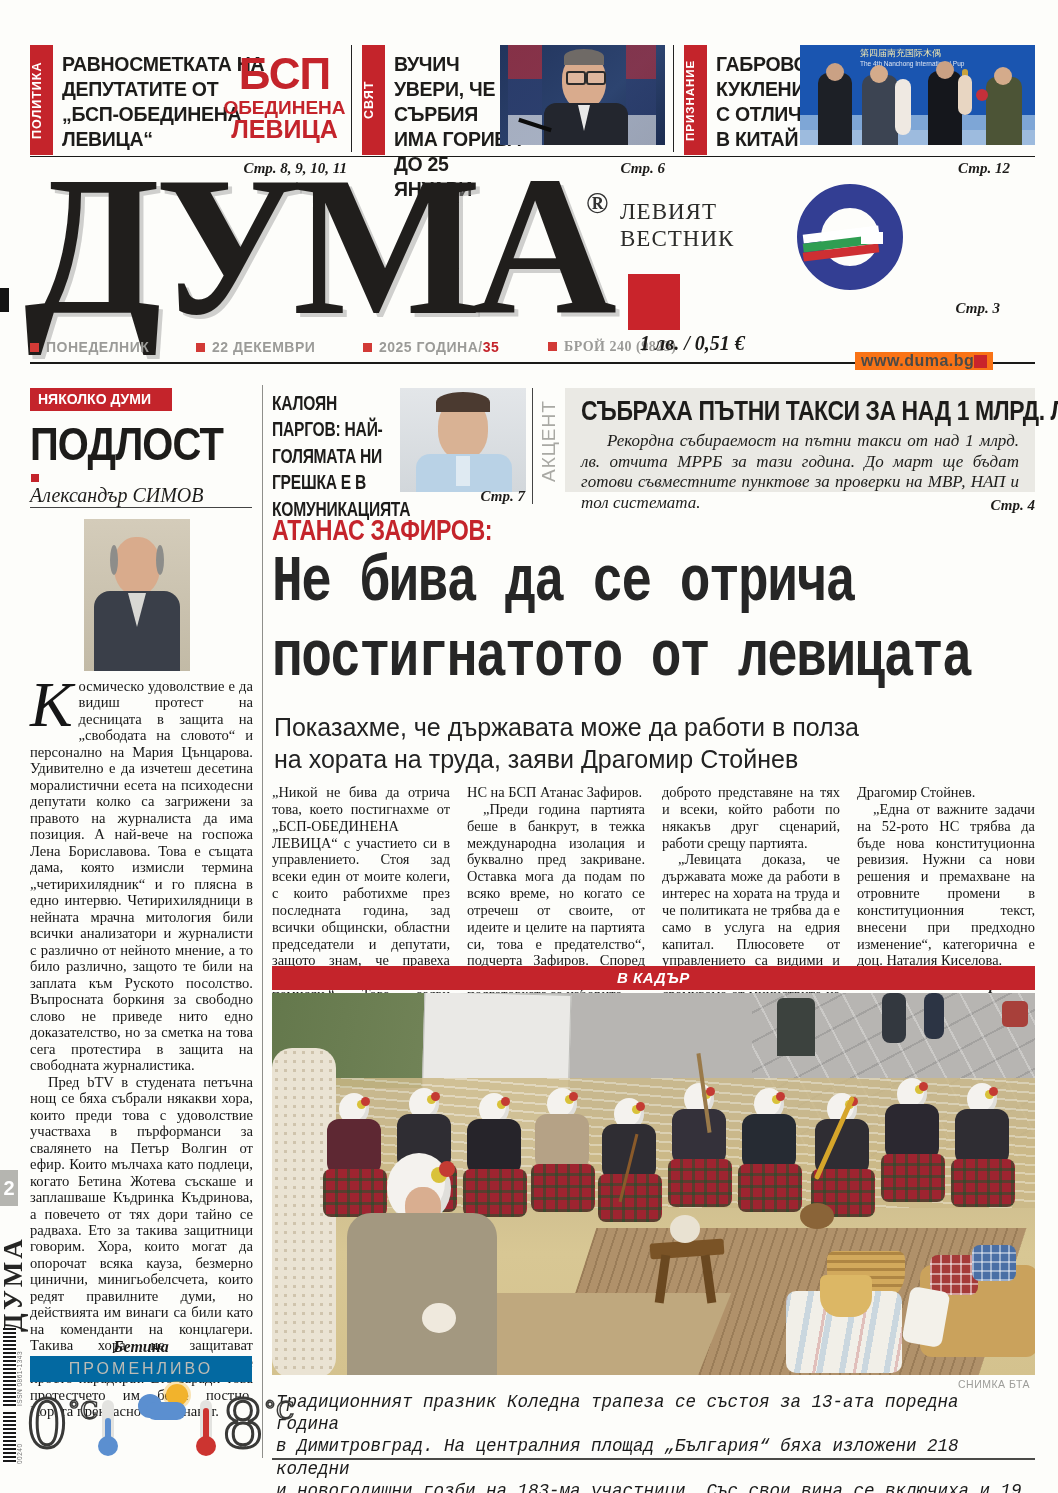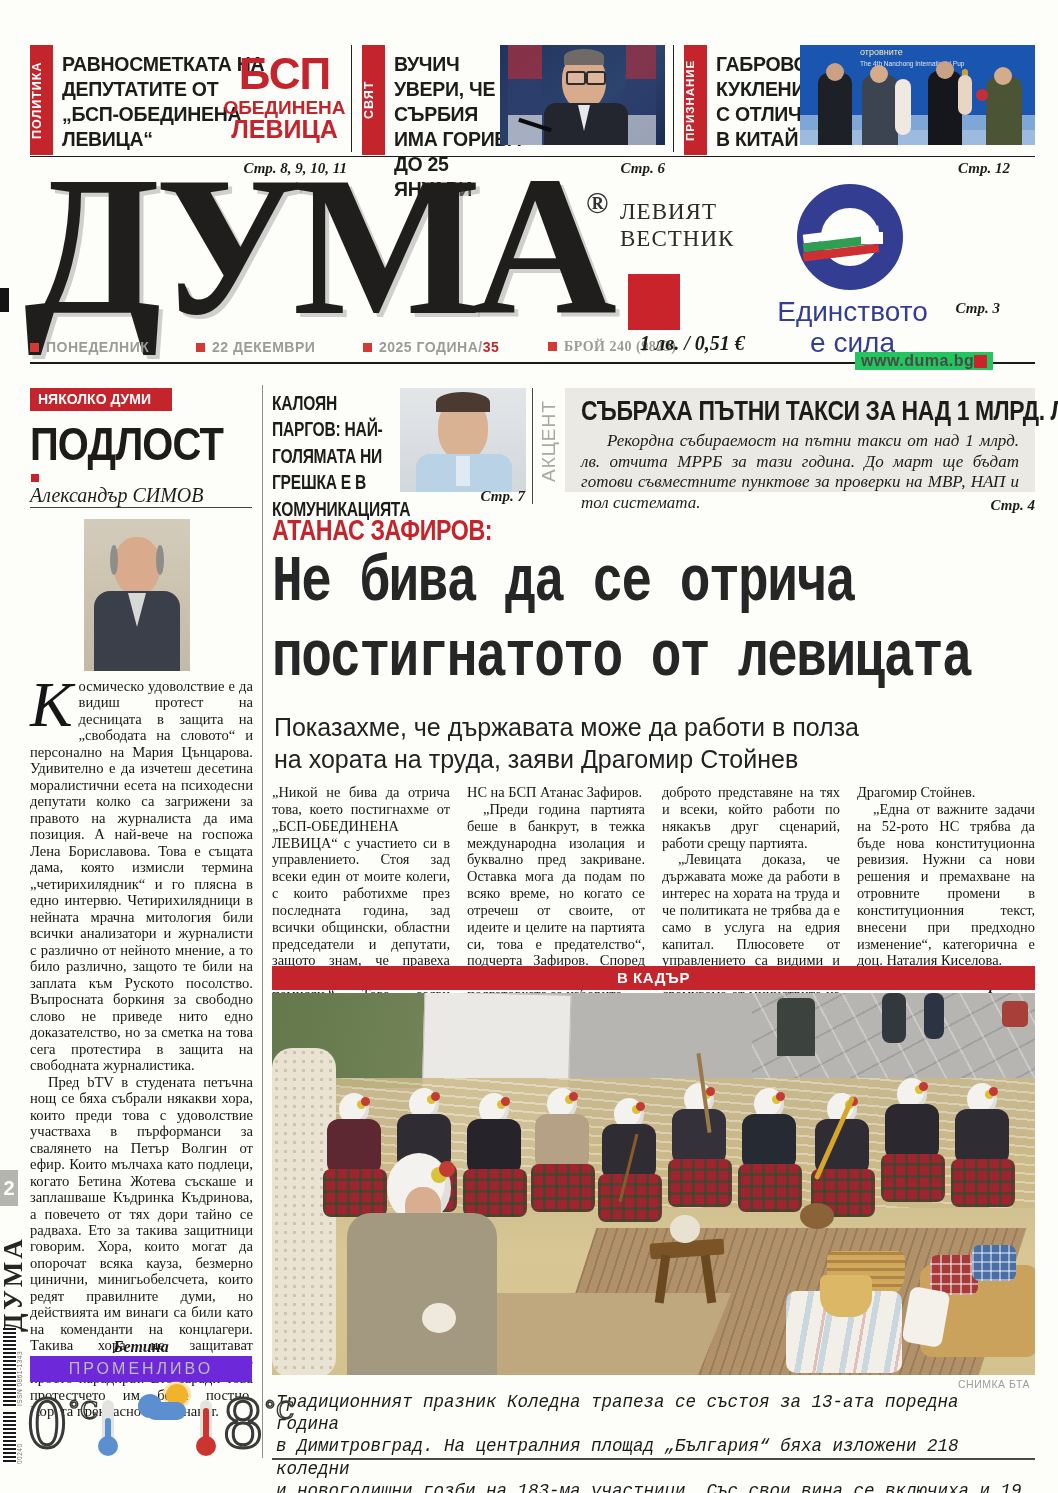--- a/index.html
+++ b/index.html
@@ -36,21 +36,21 @@
   .mcol p{font-family:"Liberation Serif",serif;font-size:14.4px;line-height:1.17;text-align:justify;margin:0;color:#161616;}
   .mcol p + p{text-indent:16px;}
   
   .akc-box{background:#eae9e4;}
   .akc-text{font-family:"Liberation Serif",serif;font-style:italic;font-size:17px;line-height:1.22;
             text-align:justify;text-indent:26px;margin:4px 0 0 0;color:#1d1d1b;}
   
   .odigit{font-family:"DejaVu Serif",serif;font-size:66px;line-height:1;color:#fff;
           -webkit-text-stroke:3px #3a3a38;}
   .odeg{font-family:"DejaVu Serif",serif;font-size:24px;color:#fff;-webkit-text-stroke:1.5px #3a3a38;vertical-align:28px;}
-  .condbar{background:#6d28d9;color:#bcbcb6;font-size:16px;letter-spacing:3px;text-align:center;line-height:26px;}
+  .condbar{background:#0369a1;color:#bcbcb6;font-size:16px;letter-spacing:3px;text-align:center;line-height:26px;}
   
   .vtext{writing-mode:vertical-rl;transform:rotate(180deg);font-family:"Liberation Serif",serif;
          font-weight:bold;font-size:27px;letter-spacing:3px;color:#262624;}
   .bars{width:13px;background:repeating-linear-gradient(180deg,#191919 0 2px,#fff 2px 4px);}
   .vtiny{writing-mode:vertical-rl;transform:rotate(180deg);font-size:6.5px;color:#777;letter-spacing:.5px;}
   
   .fig{position:absolute;}
   .fig .scarf{position:absolute;left:12px;top:0;width:30px;height:32px;background:#f4f2ee;border-radius:50%;box-shadow:inset -3px -3px 0 rgba(0,0,0,.08);}
   .fig .flower{position:absolute;left:34px;top:4px;width:9px;height:9px;border-radius:50%;background:#c43b33;box-shadow:-4px 3px 0 #d9c23a;}
   .fig .coat{position:absolute;left:0;top:26px;width:54px;height:56px;background:#2f2d33;border-radius:12px;}
@@ -102,21 +102,21 @@
     <div class="abs" style="left:78px;top:60px;width:12px;height:26px;background:#e8e8e8;clip-path:polygon(0 0,100% 0,50% 100%);"></div>
     <div class="abs" style="left:18px;top:78px;width:34px;height:4px;background:#0c0c0c;transform:rotate(18deg);"></div>
   </div>
   <div class="abs" style="left:673px;top:45px;width:1px;height:107px;background:#222;"></div>
 
   <div class="abs vlabel" style="left:684px;top:45px;width:23px;height:110px;font-size:11.5px;">ПРИЗНАНИЕ</div>
   <div class="abs" style="left:716px;top:52px;width:130px;">
     <span class="t-title" style="width:160px;">ГАБРОВСКИТЕ КУКЛЕНИЦИ С ОТЛИЧИЕ В КИТАЙ</span>
   </div>
   <div class="abs photo" style="left:800px;top:45px;width:235px;height:100px;background:linear-gradient(180deg,#1a55b0 0 70%,#7ea6d6 70% 85%,#9dbbde 85%);">
-    <div class="abs" style="left:60px;top:2px;width:175px;color:#f3e9b0;font-size:9px;white-space:nowrap;">отровните</div>
+    <div class="abs" style="left:60px;top:2px;width:175px;color:#f3e9b0;font-size:9px;white-space:nowrap;">第四届南充国际木偶</div>
     <div class="abs" style="left:60px;top:15px;width:175px;color:#dfe6f2;font-size:6.5px;white-space:nowrap;">The 4th Nanchong International Pup</div>
     <div class="abs" style="left:18px;top:28px;width:34px;height:72px;border-radius:10px 10px 0 0;background:#1d2026;"></div>
     <div class="abs" style="left:26px;top:18px;width:18px;height:18px;border-radius:50%;background:#caa184;"></div>
     <div class="abs" style="left:62px;top:30px;width:36px;height:70px;border-radius:10px 10px 0 0;background:#3c4452;"></div>
     <div class="abs" style="left:70px;top:20px;width:18px;height:18px;border-radius:50%;background:#d4ab8b;"></div>
     <div class="abs" style="left:95px;top:34px;width:16px;height:56px;border-radius:8px;background:#efe9e2;"></div>
     <div class="abs" style="left:128px;top:26px;width:34px;height:74px;border-radius:10px 10px 0 0;background:#15171c;"></div>
     <div class="abs" style="left:136px;top:16px;width:18px;height:18px;border-radius:50%;background:#caa184;"></div>
     <div class="abs" style="left:158px;top:30px;width:14px;height:40px;border-radius:7px;background:#e8d6c2;box-shadow:0 -10px 0 -4px #c8a23c;"></div>
     <div class="abs" style="left:186px;top:32px;width:36px;height:68px;border-radius:10px 10px 0 0;background:#4c5436;"></div>
@@ -134,34 +134,30 @@
   <div class="abs serif" style="left:620px;top:198px;font-size:23px;line-height:1.18;letter-spacing:1px;color:#2c2c2a;white-space:pre-line;">ЛЕВИЯТ
 ВЕСТНИК</div>
   <div class="abs" style="left:628px;top:274px;width:52px;height:56px;background:#c9242b;"></div>
 
   <div class="abs" style="left:797px;top:184px;width:106px;height:106px;border-radius:50%;border:24px solid #333e93;box-sizing:border-box;">
     <div class="abs" style="left:-18px;top:22px;width:76px;height:9px;background:#fff;transform:rotate(-7deg);"></div>
     <div class="abs" style="left:-18px;top:31px;width:76px;height:9px;background:#2f9e52;transform:rotate(-7deg);"></div>
     <div class="abs" style="left:-18px;top:40px;width:76px;height:9px;background:#ce2f33;transform:rotate(-7deg);"></div>
     <div class="abs" style="left:40px;top:24px;width:22px;height:12px;background:#fff;"></div>
   </div>
-  <div class="abs" style="left:745px;top:296px;width:215px;text-align:center;color:#333e93;font-size:28px;line-height:1.12;">
-    <div>Единството</div>
-    <div>е сила</div>
-  </div>
   <div class="abs pageref" style="left:940px;top:300px;width:60px;">Стр. 3</div>
 
   <div class="abs dateline" style="left:30px;top:339px;"><span class="dsq"></span><span>ПОНЕДЕЛНИК</span></div>
   <div class="abs dateline" style="left:185px;top:339px;padding-left:11px;"><span class="dsq"></span><span>22 ДЕКЕМВРИ</span></div>
   <div class="abs dateline" style="left:363px;top:339px;"><span class="dsq"></span><span>2025 ГОДИНА/</span><span style="color:#c4242b;">35</span></div>
   <div class="abs dateline" style="left:548px;top:339px;font-family:Liberation Serif, serif;"><span class="dsq"></span><span>БРОЙ 240 (9823)</span></div>
   <div class="abs serif it b" style="left:640px;top:332px;font-size:20px;">1 лв. / 0,51 €</div>
 
   <div class="abs rule" style="left:30px;top:362px;width:1005px;height:2px;"></div>
-  <div class="abs" style="left:855px;top:352px;background:#22c55e;padding:0 6px;display:flex;align-items:center;">
+  <div class="abs" style="left:855px;top:352px;background:#f97316;padding:0 6px;display:flex;align-items:center;">
     <span style="font-weight:bold;font-size:16px;color:#4a4a48;letter-spacing:.5px;">www.duma.bg</span>
     <span style="width:13px;height:13px;background:#c9242b;display:inline-block;"></span>
   </div>
 
   <div class="abs" style="left:262px;top:385px;width:1px;height:1073px;background:#8f8f8b;"></div>
 
   <div class="abs" style="left:30px;top:388px;width:142px;height:23px;background:#c4242b;color:#fff;font-weight:bold;font-size:14px;line-height:23px;padding-left:8px;box-sizing:border-box;">НЯКОЛКО ДУМИ</div>
   <div class="abs" style="left:30px;top:416px;">
     <span class="cx85" style="font-weight:bold;font-size:47px;letter-spacing:-1px;color:#1d1c1a;">ПОДЛОСТ</span>
   </div>
@@ -223,21 +219,21 @@
       <p>доброто представяне на тях и всеки, който работи по някакъв друг сценарий, работи срещу партията.</p>
       <p>„Левицата доказа, че държавата може да работи в интерес на хората на труда и че политиката не трябва да е само в услуга на едрия капитал. Плюсовете от управлението са видими и няма причина да се срамуваме от министрите на БСП“, заяви</p>
     </div>
     <div class="mcol" style="flex:1;">
       <p>Драгомир Стойнев.</p>
       <p>„Една от важните задачи на 52-рото НС трябва да бъде нова конституционна ревизия. Нужни са нови решения и премахване на отровните промени в конституционния текст, внесени при предходно изменение“, категорична е доц. Наталия Киселова.</p>
       <div class="pageref" style="margin-top:8px;">Стр. 2 и 3</div>
     </div>
   </div>
 
-  <div class="abs" style="left:272px;top:966px;width:763px;height:24px;background:#c4242b;color:#fff;font-weight:bold;font-size:15px;text-align:center;line-height:24px;letter-spacing:.5px;">В КАДЪР</div>
+  <div class="abs" style="left:272px;top:966px;width:763px;height:24px;background:#c4242b;color:#fff;font-weight:bold;font-size:15px;text-align:center;line-height:24px;letter-spacing:.5px;font-style:italic;">В КАДЪР</div>
 
   <div class="abs photo" style="left:272px;top:993px;width:763px;height:382px;background:linear-gradient(180deg,#b7b5b2 0 120px,#c9b98c 160px,#d8c794 260px,#d4c28e);">
     <div class="abs" style="left:0;top:0;width:230px;height:95px;background:linear-gradient(100deg,#64784c,#77885c);"></div>
     <div class="abs" style="left:480px;top:0;width:283px;height:165px;background:repeating-linear-gradient(62deg,rgba(255,255,255,.28) 0 2px,transparent 2px 26px),repeating-linear-gradient(-28deg,rgba(110,110,110,.28) 0 2px,transparent 2px 26px);"></div>
     <div class="abs" style="left:150px;top:0;width:145px;height:185px;background:#eae9e6;border:1px solid #bdbdb9;transform:rotate(1.5deg);"></div>
     <div class="abs" style="left:505px;top:5px;width:38px;height:58px;border-radius:6px 6px 0 0;background:#3c423e;"></div>
     <div class="abs" style="left:610px;top:0;width:24px;height:50px;border-radius:8px;background:#33383f;"></div>
     <div class="abs" style="left:652px;top:0;width:20px;height:46px;border-radius:8px;background:#2c3444;"></div>
     <div class="abs" style="left:730px;top:8px;width:26px;height:26px;border-radius:5px;background:#a8403a;"></div>
     <div class="abs" style="left:0;top:85px;width:763px;height:130px;background:#ccb988;background-image:repeating-linear-gradient(5deg,rgba(255,255,250,.4) 0 2px,transparent 2px 9px);opacity:.85;"></div>

